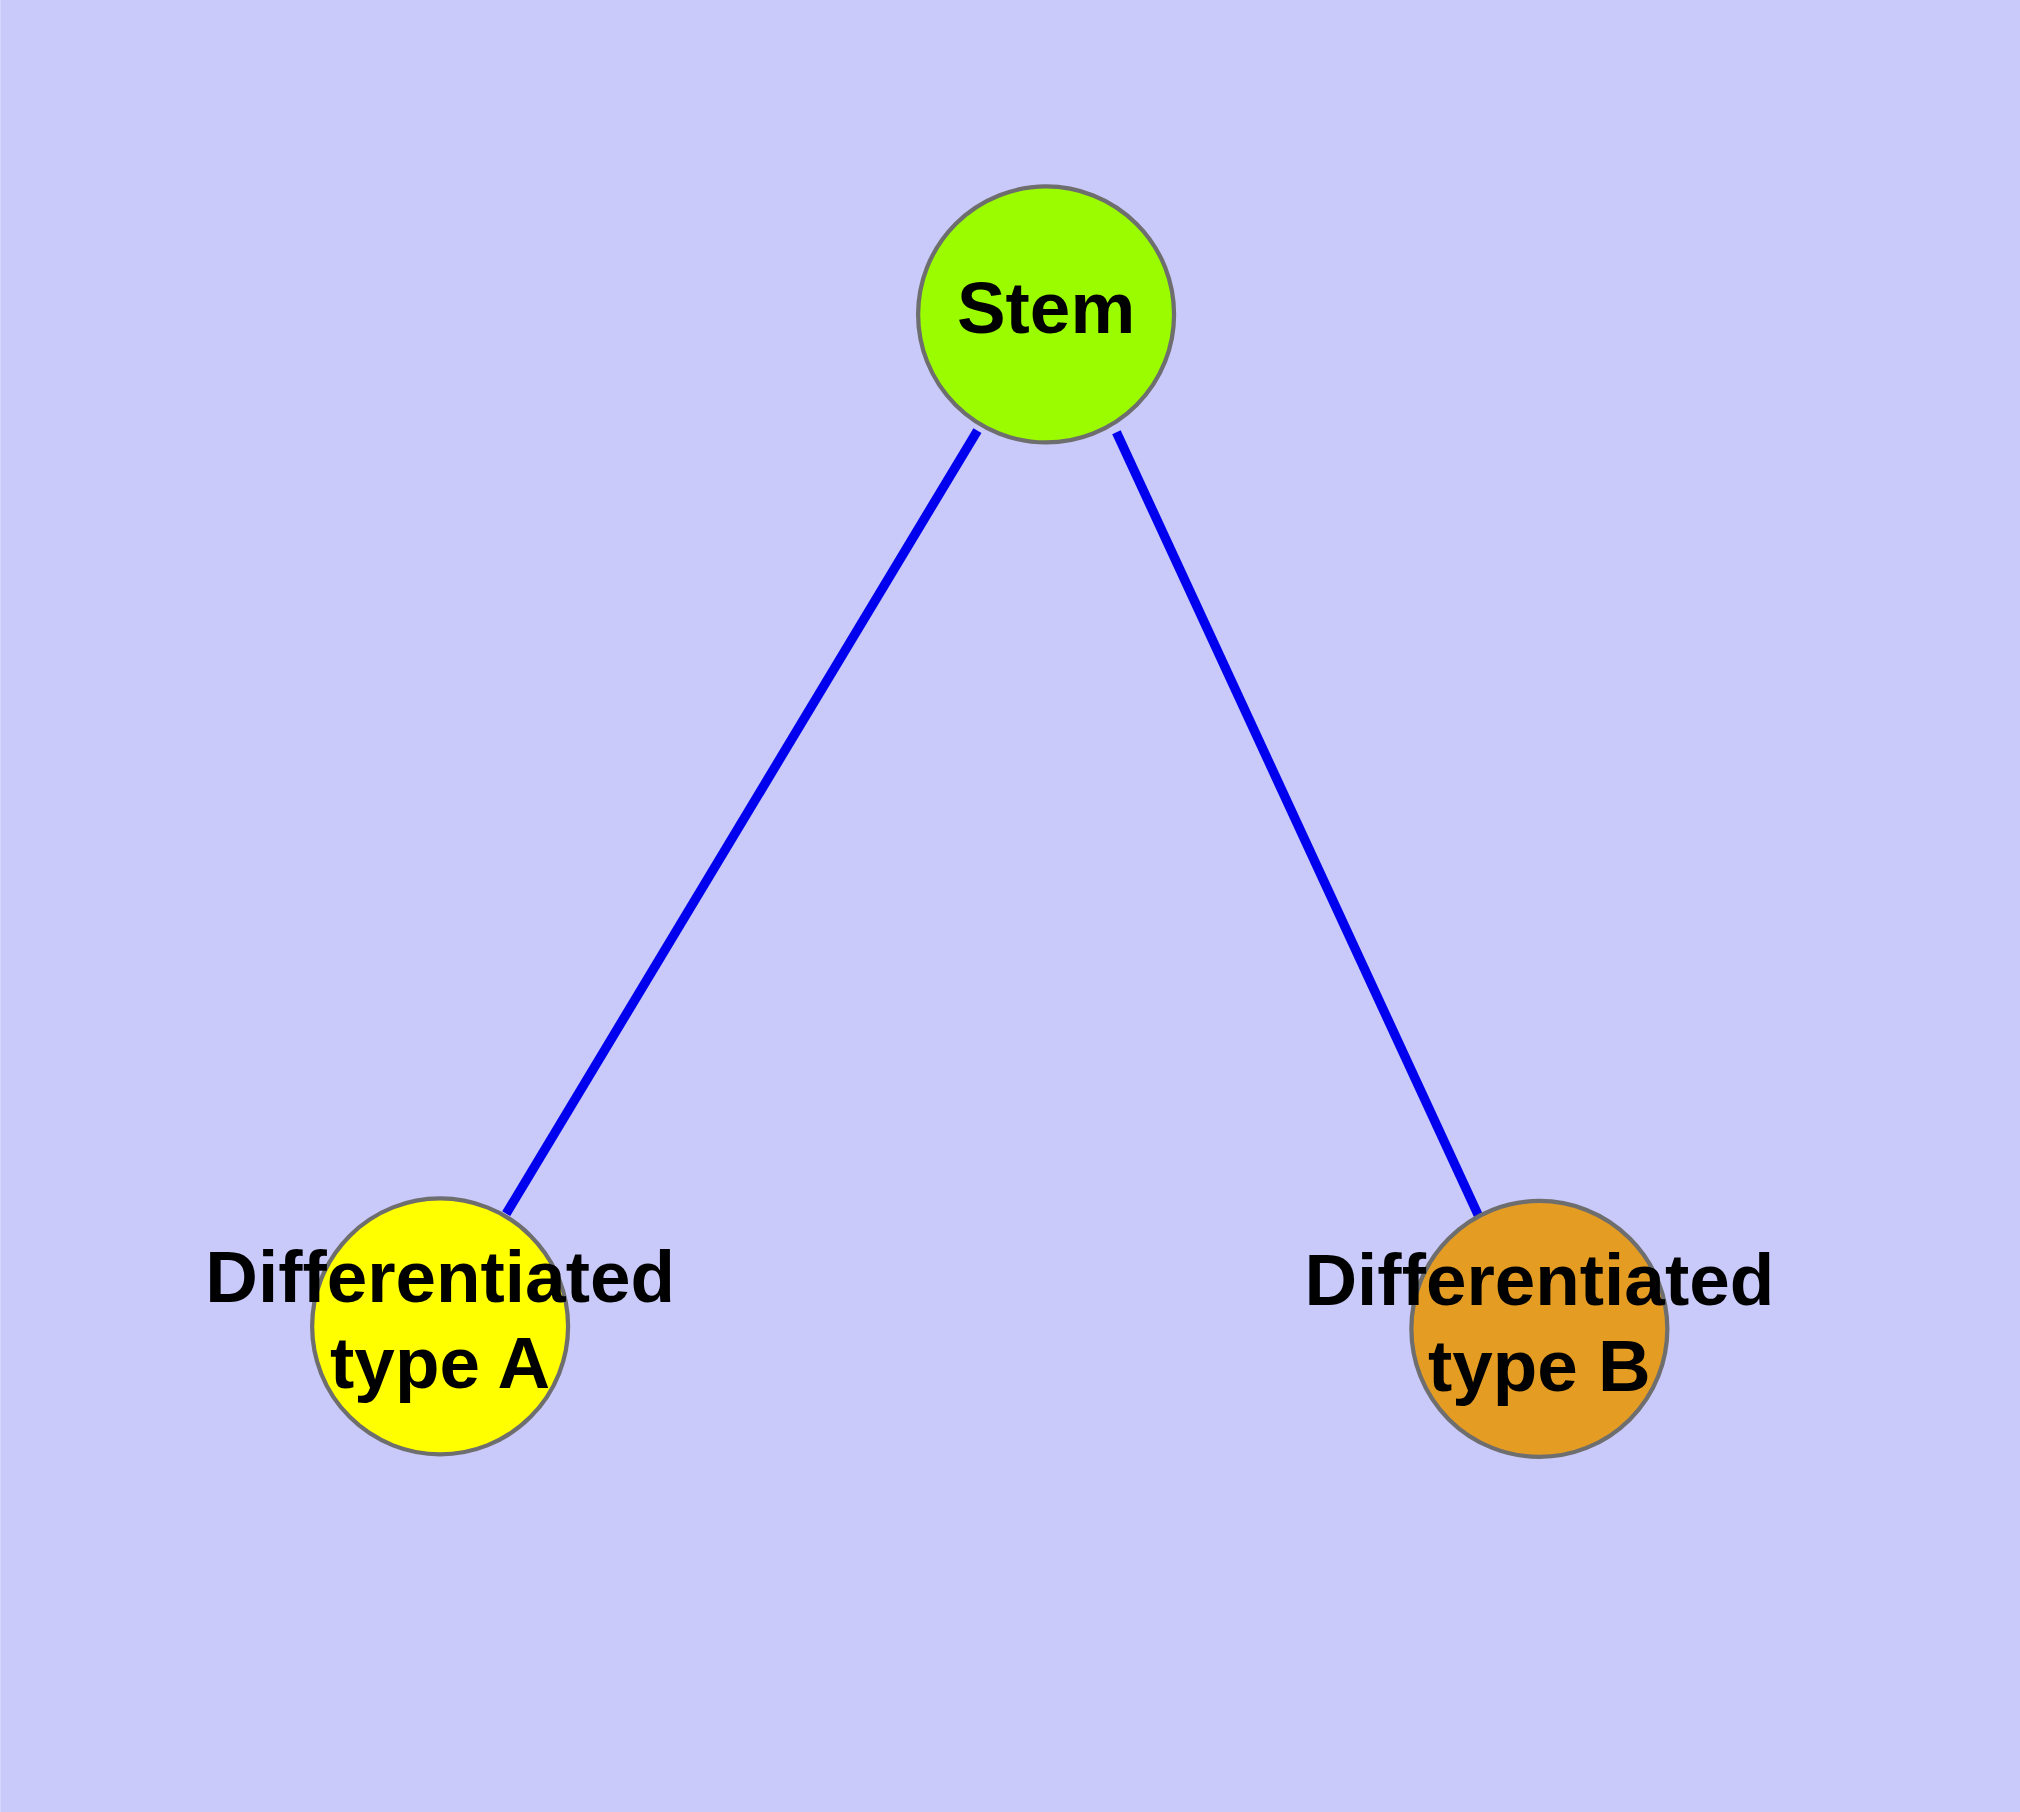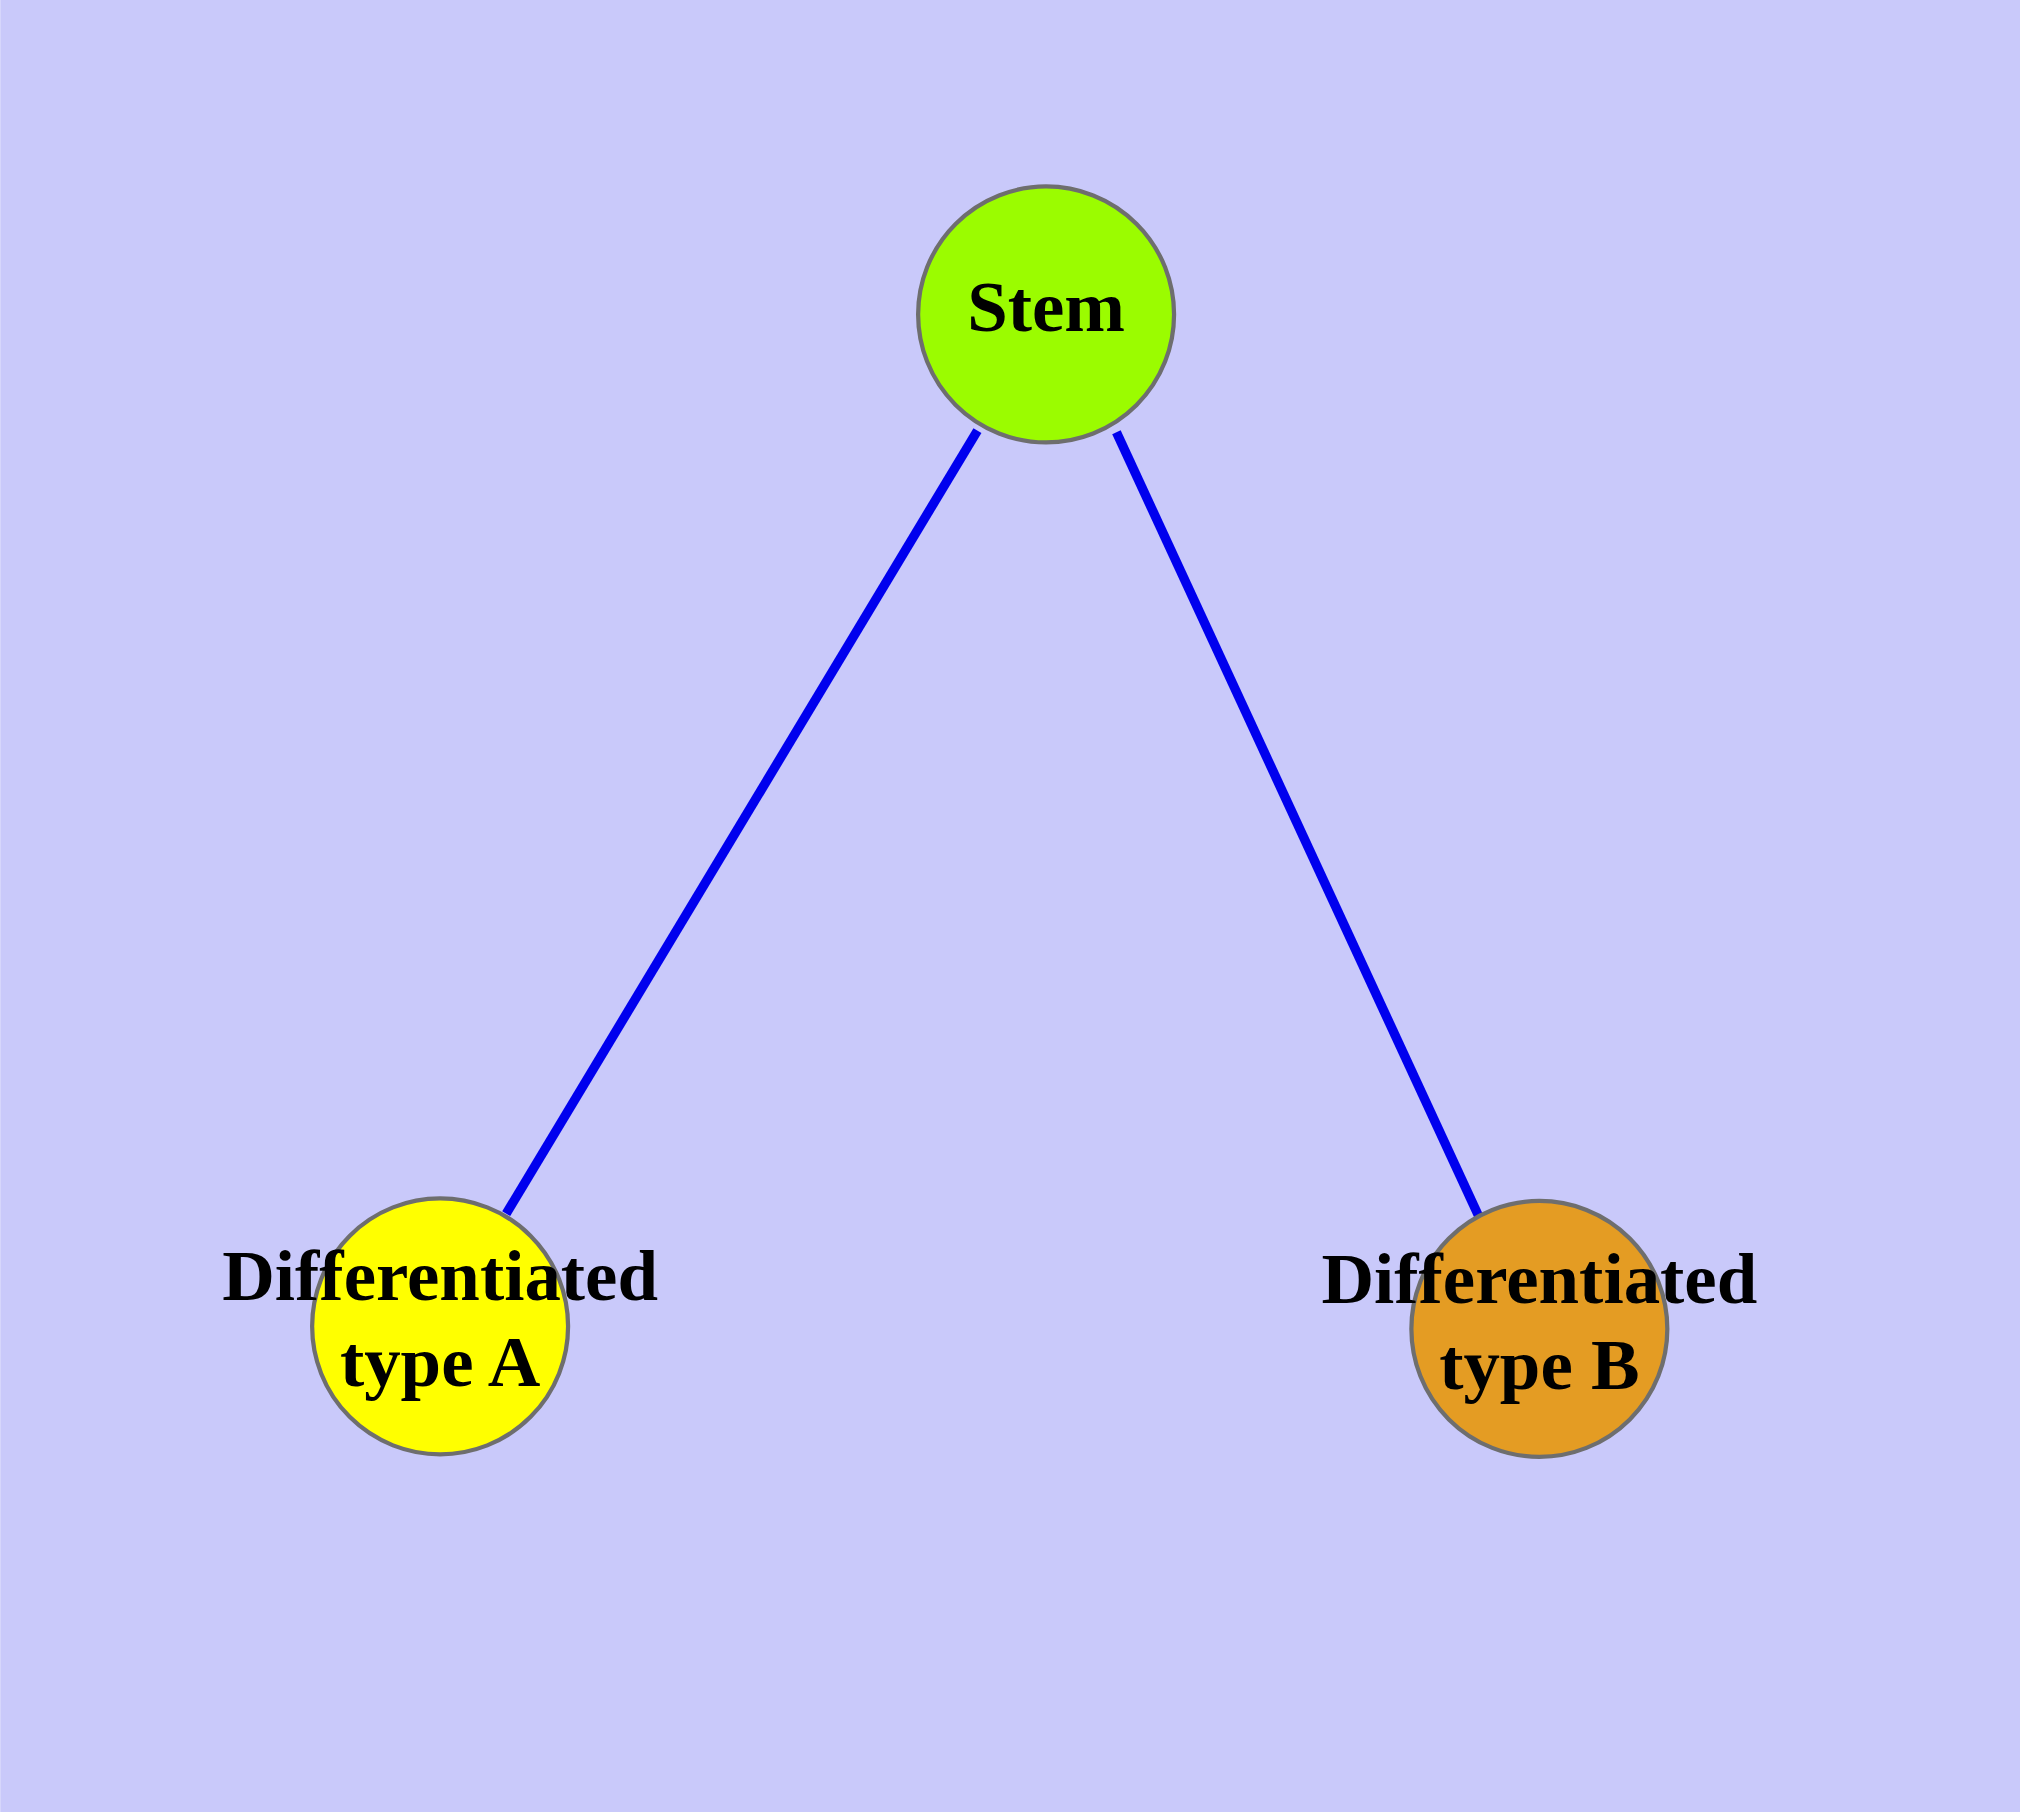--- a/index.html
+++ b/index.html
@@ -30,21 +30,21 @@
     dominant-baseline: middle;
     paint-order: normal;
   }
   .edge-line {
     stroke-linecap: butt;
   }
 </style>
 </head>
 <body>
 
-<div id="canvas" style="width: 2021px; height: 1812px; font-family: Liberation Serif, serif;">
+<div id="canvas" style="width: 2021px; height: 1812px;">
   <svg id="graph-svg" viewBox="0 0 2384 2138" xmlns="http://www.w3.org/2000/svg">
 
     <rect id="bg-rect" x="0" y="0" width="2384" height="2138" fill="#c9c9fa"></rect>
 
     <g id="edges-layer">
         <line x1="1153" y1="508" x2="597" y2="1432" stroke="#0000ee" stroke-width="11" class="edge-line"></line>
         <line x1="1317" y1="510" x2="1744" y2="1434" stroke="#0000ee" stroke-width="11" class="edge-line"></line>
       </g>
     <g id="nodes-layer">
         <circle cx="1234" cy="371" r="151" fill="#9bfc00" stroke="#6e6e6e" stroke-width="5"></circle>

